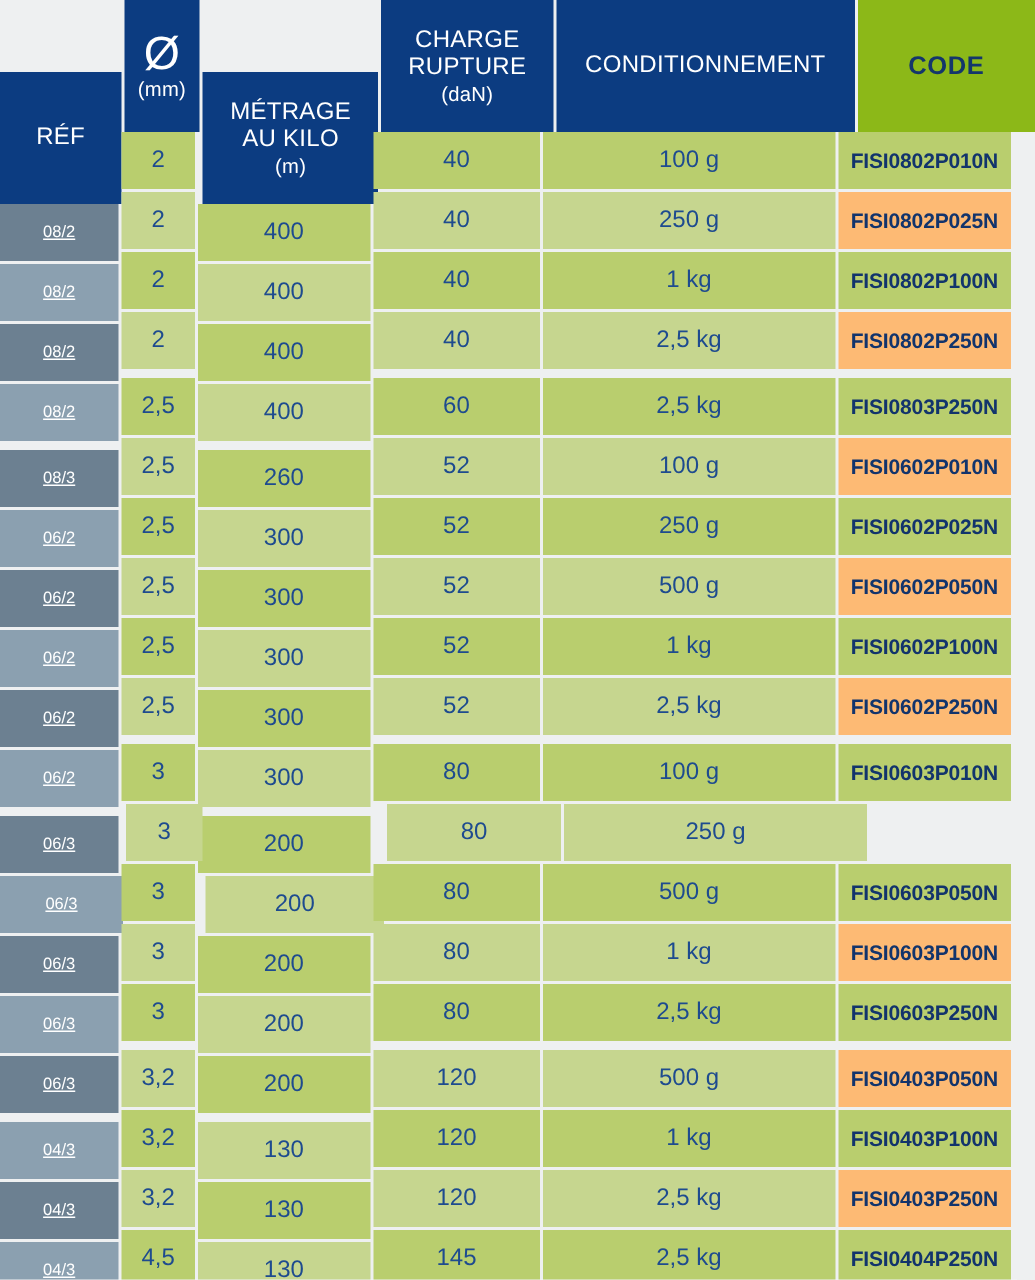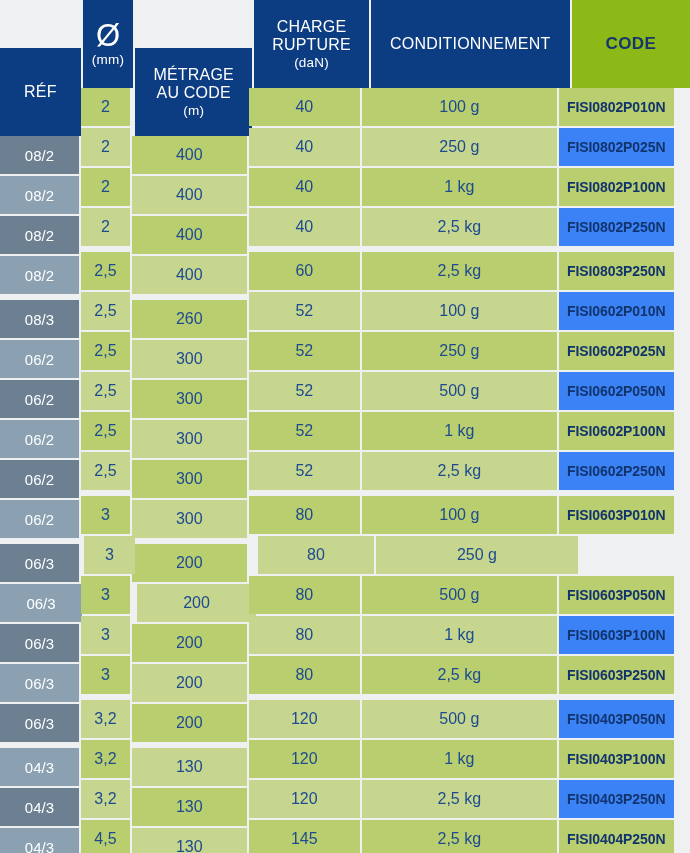--- a/index.html
+++ b/index.html
@@ -91,38 +91,39 @@
     margin-right: 2px;
     height: 38px;
     overflow: hidden;
     white-space: nowrap;
   }
   .td:last-child { margin-right: 16px; }
 
   
   .td.ref {
     color: #ffffff;
-    font-size: 15px;
+    font-size: 11px;
+    text-decoration: underline;
   }
   .trow.dark .td.ref { background: #6c8091; }
   .trow.light .td.ref { background: #8ba0b0; }
 
   
   .trow.dark .td.data { background: #b9ce6e; }
   .trow.light .td.data { background: #c6d68f; }
 
   
   .td.code {
     font-weight: bold;
     font-size: 14px;
     color: #12346c;
     letter-spacing: -0.1px;
   }
   .trow.dark .td.code { background: #b9ce6e; }
-  .trow.light .td.code { background: #3b82f6; }
+  .trow.light .td.code { background: #fdba74; }
 
   
   .c-ref   { width: 82px; margin-top: 48px; }
   .c-diam  { width: 51px; }
   .c-metr  { width: 119px; margin-top: 48px; }
   .c-load  { width: 116px; }
   .c-cond  { width: 202px; }
   .c-code  { width: 120px; }
 </style>
 </head>
@@ -136,21 +137,21 @@
       <span>RÉF</span>
     </div>
 
     <div class="th c-diam">
       <span class="diam-glyph">Ø</span>
       <span class="unit">(mm)</span>
     </div>
 
     <div class="th c-metr">
       <span>MÉTRAGE</span>
-      <span>AU CODE</span>
+      <span>AU KILO</span>
       <span class="unit">(m)</span>
     </div>
 
     <div class="th c-load">
       <span>CHARGE</span>
       <span>RUPTURE</span>
       <span class="unit">(daN)</span>
     </div>
 
     <div class="th c-cond">

